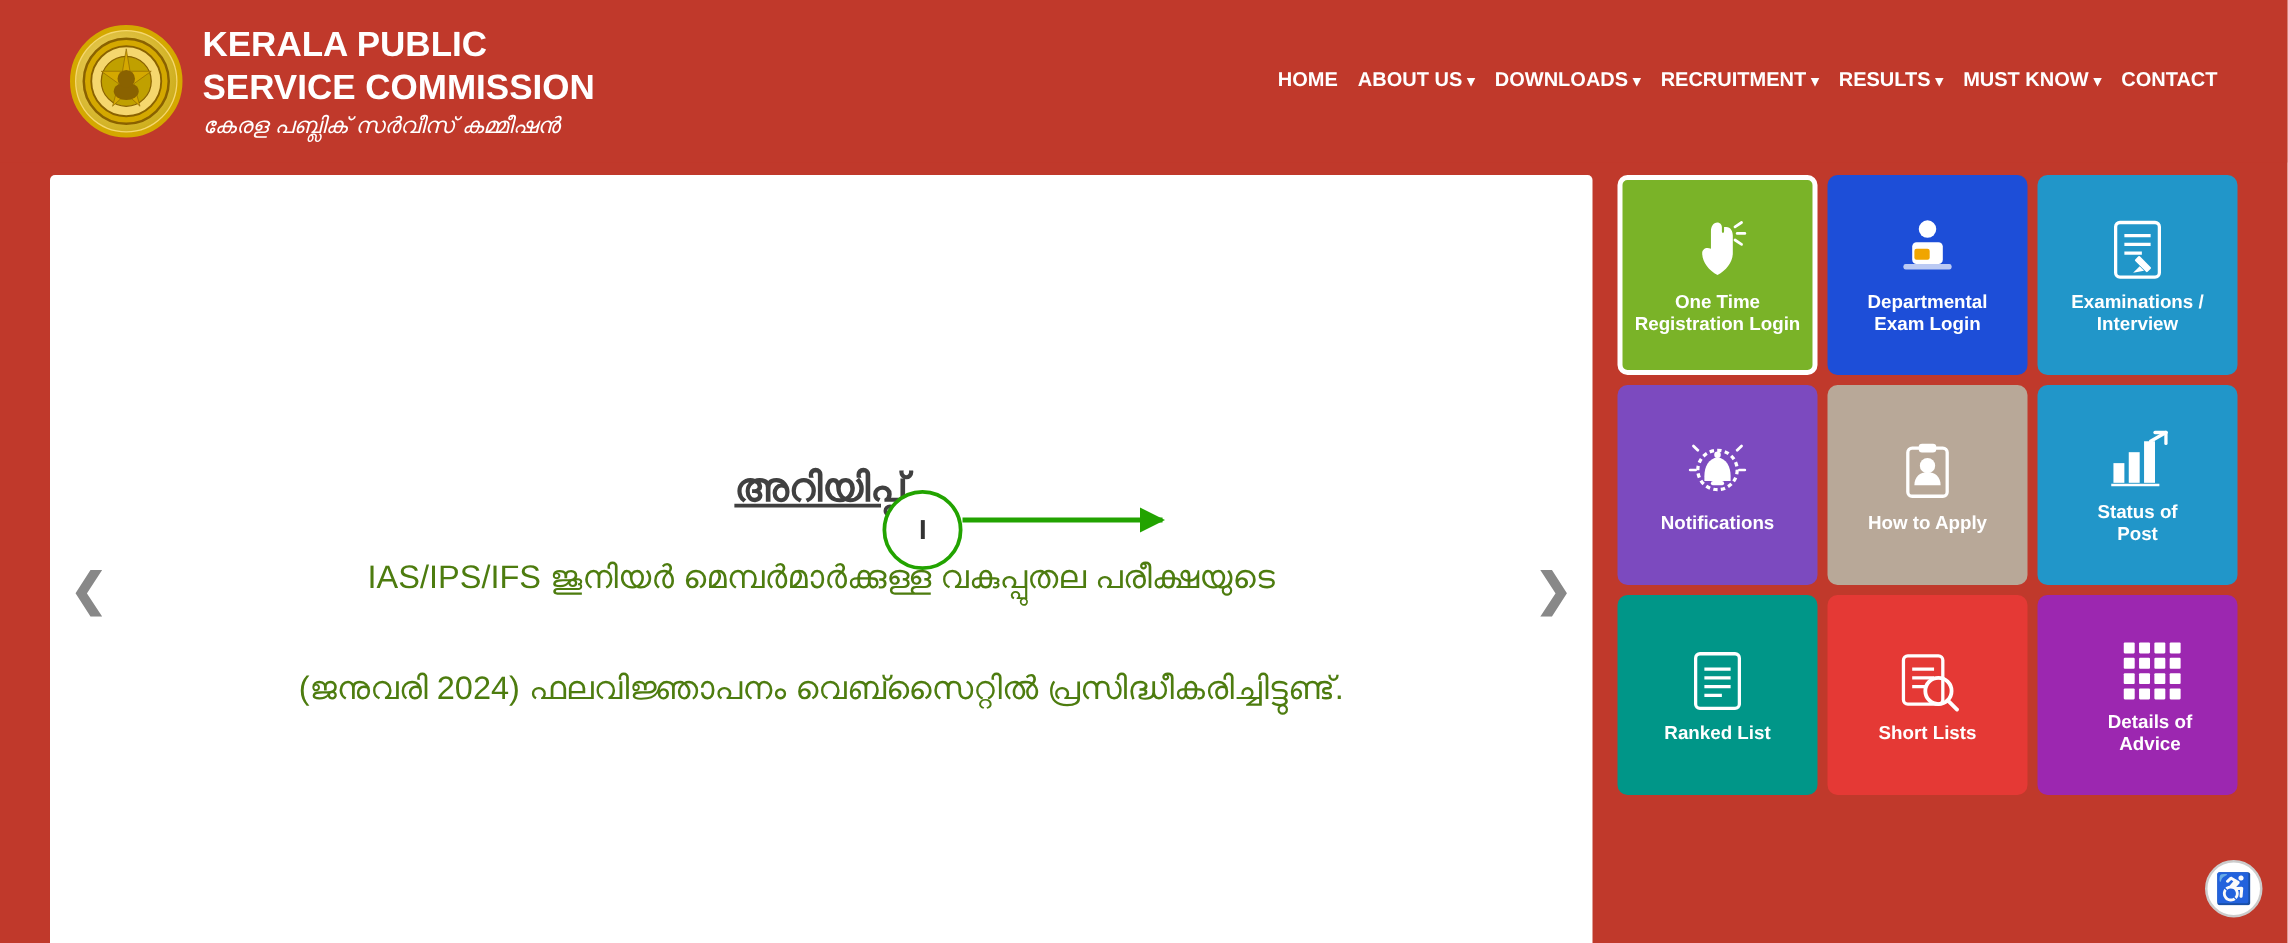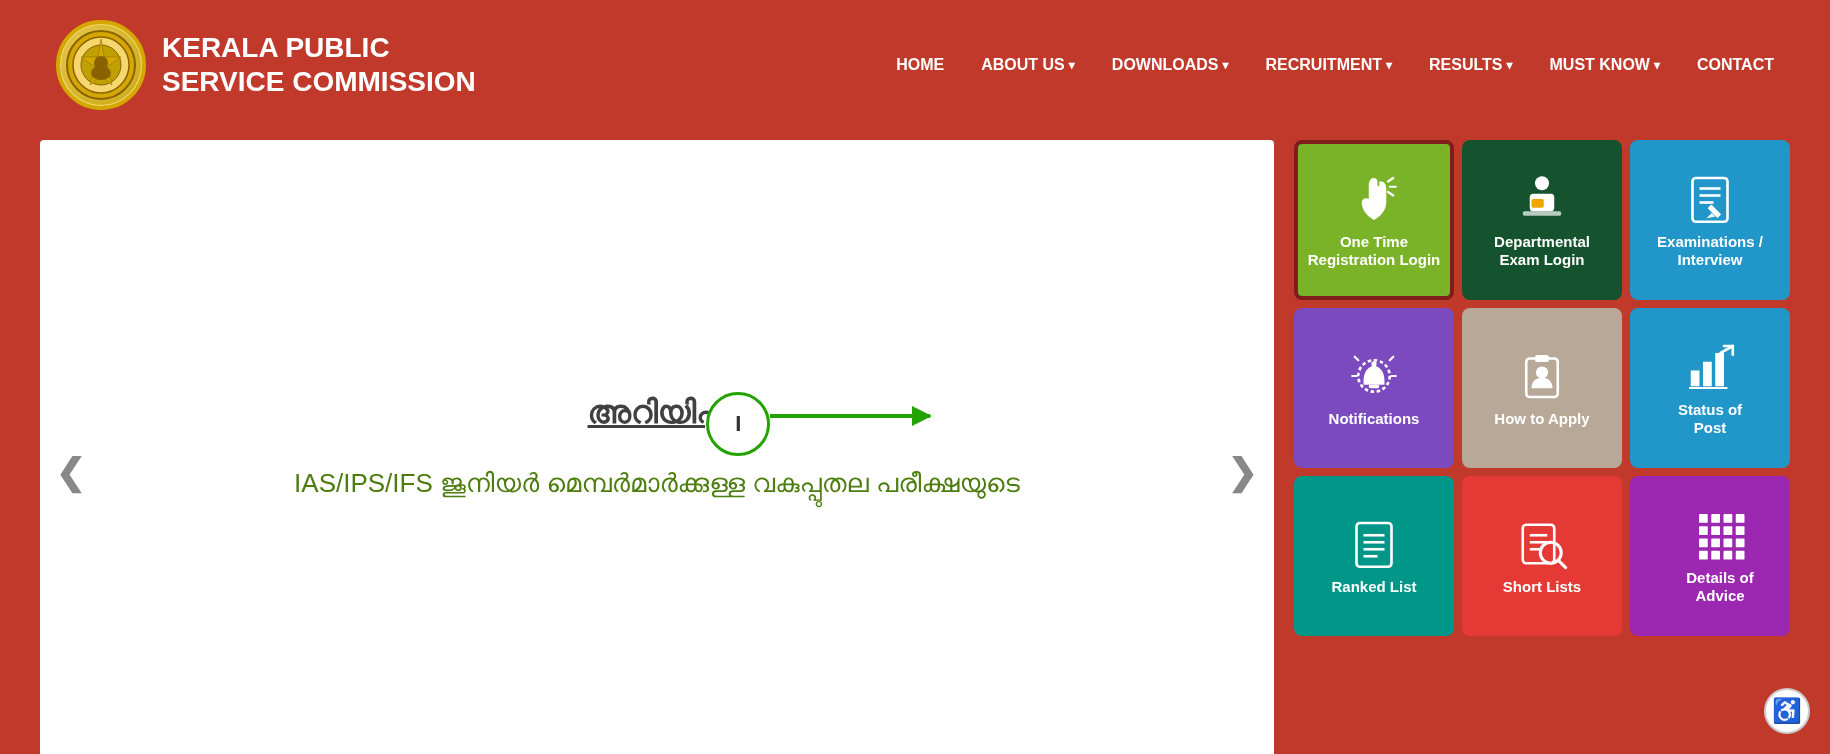--- a/index.html
+++ b/index.html
@@ -59,21 +59,21 @@
     }
     .org-name .mal-name {
       font-size: 18px;
       margin-top: 4px;
       font-style: italic;
     }
 
     .nav-menu {
       display: flex;
       align-items: center;
-      gap: 37px;
+      gap: 16px;
     }
     .nav-item {
       color: white;
       font-size: 16px;
       font-weight: bold;
       cursor: pointer;
       text-decoration: none;
       display: flex;
       align-items: center;
       gap: 4px;
@@ -202,21 +202,21 @@
     }
 
     
     .tile-otr {
       background: #7ab328;
       border: 4px solid #22a300;
       grid-column: 1;
       grid-row: 1;
     }
     .tile-dept {
-      background: #14532d;
+      background: #1d4ed8;
       grid-column: 2;
       grid-row: 1;
     }
     .tile-exam {
       background: #2196c9;
       grid-column: 3;
       grid-row: 1;
     }
     .tile-notif {
       background: #7c4abf;
@@ -295,20 +295,21 @@
           <ellipse cx="36" cy="44" rx="10" ry="7" fill="#8a6200"></ellipse>
           <circle cx="36" cy="34" r="7" fill="#8a6200"></circle>
         </svg>
       </div>
     </div>
     <div class="org-name">
       <div class="eng-name">
         <span>KERALA PUBLIC</span><br>
         <span>SERVICE COMMISSION</span>
       </div>
+      <div class="mal-name">കേരള പബ്ലിക് സർവീസ് കമ്മീഷൻ</div>
     </div>
   </div>
 
   <nav class="nav-menu">
     <a class="nav-item">HOME</a>
     <a class="nav-item">
       <span>ABOUT US</span>
       <span class="nav-arrow">▾</span>
     </a>
     <a class="nav-item">
@@ -333,36 +334,37 @@
 
 <div class="main-content">
 
   <div class="slider-container">
     <span class="slider-arrow left">❮</span>
 
     <div class="slide-content">
       <div class="slide-title">അറിയിപ്പ്</div>
       <div class="slide-text">
         <span>IAS/IPS/IFS ജൂനിയർ മെമ്പർമാർക്കുള്ള വകുപ്പുതല പരീക്ഷയുടെ</span><br><br>
+        <span>(ജനുവരി 2024) ഫലവിജ്ഞാപനം വെബ്സൈറ്റിൽ പ്രസിദ്ധീകരിച്ചിട്ടുണ്ട്.</span>
       </div>
     </div>
 
     <div class="annotation-overlay">
       <div class="circle-marker">
         <span>I</span>
       </div>
       <div class="arrow-line"></div>
     </div>
 
     <span class="slider-arrow right">❯</span>
   </div>
 
   <div class="tiles-grid">
 
-    <div class="tile tile-otr" style="border: 4px solid #7f1d1d;">
+    <div class="tile tile-otr" style="border: 4px solid #ffffff;">
       <svg class="icon-svg" viewBox="0 0 64 64">
         <g fill="white">
 
           <path d="M32 8 C28 8 26 12 26 16 L26 32 C22 30 18 32 18 36 C18 44 24 52 32 56 C40 52 46 44 46 36 L46 20 C46 16 44 12 40 12 L38 12 L38 16 C38 18 36 18 36 16 L36 12 C36 10 34 8 32 8 Z"></path>
 
           <line x1="48" y1="12" x2="54" y2="8" stroke="white" stroke-width="2.5" stroke-linecap="round"></line>
           <line x1="50" y1="18" x2="57" y2="18" stroke="white" stroke-width="2.5" stroke-linecap="round"></line>
           <line x1="48" y1="24" x2="54" y2="28" stroke="white" stroke-width="2.5" stroke-linecap="round"></line>
         </g>
       </svg>

